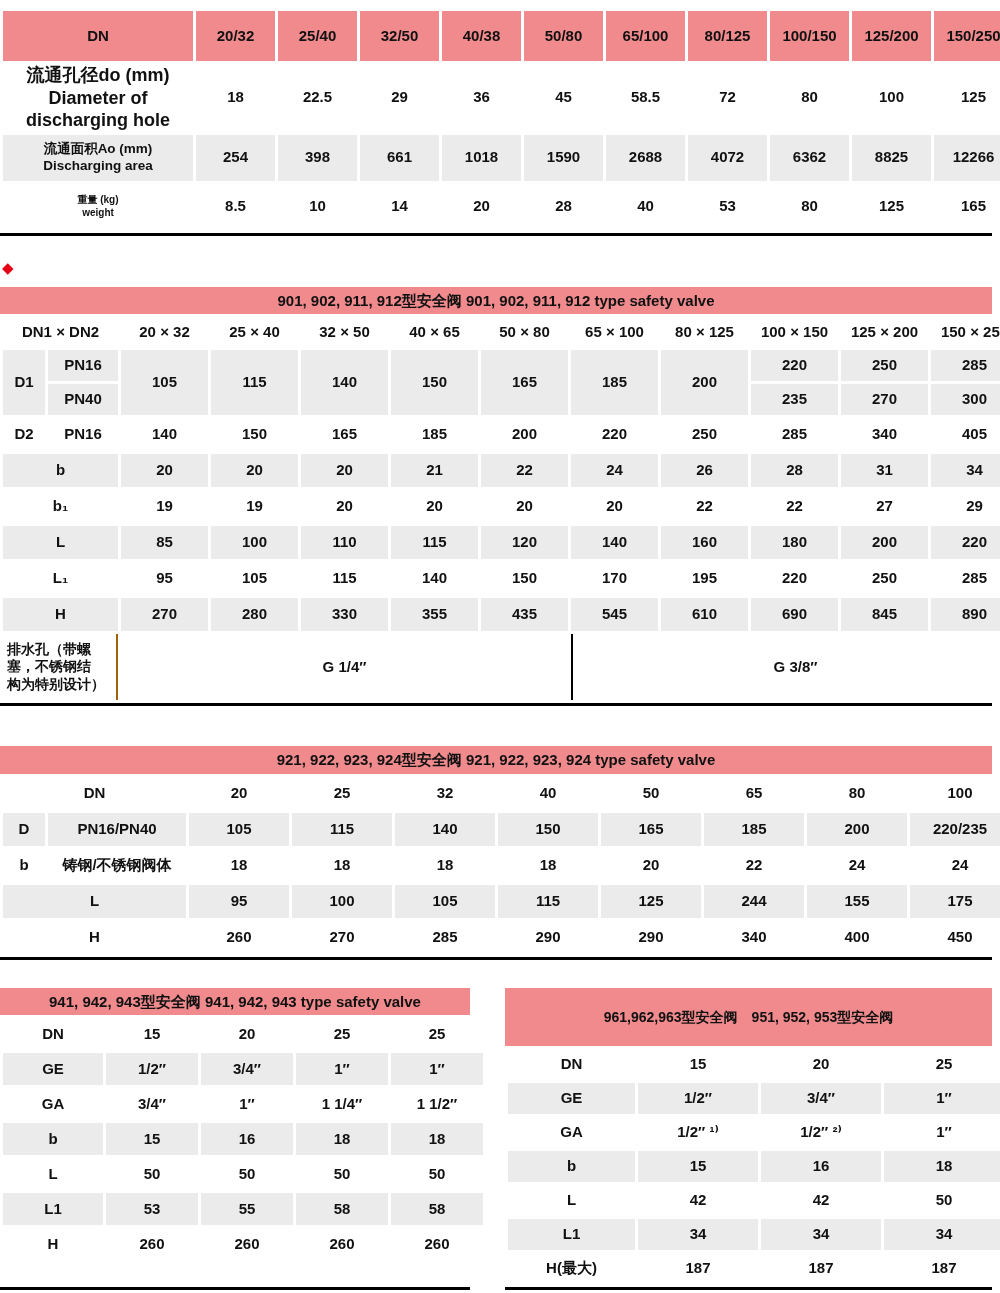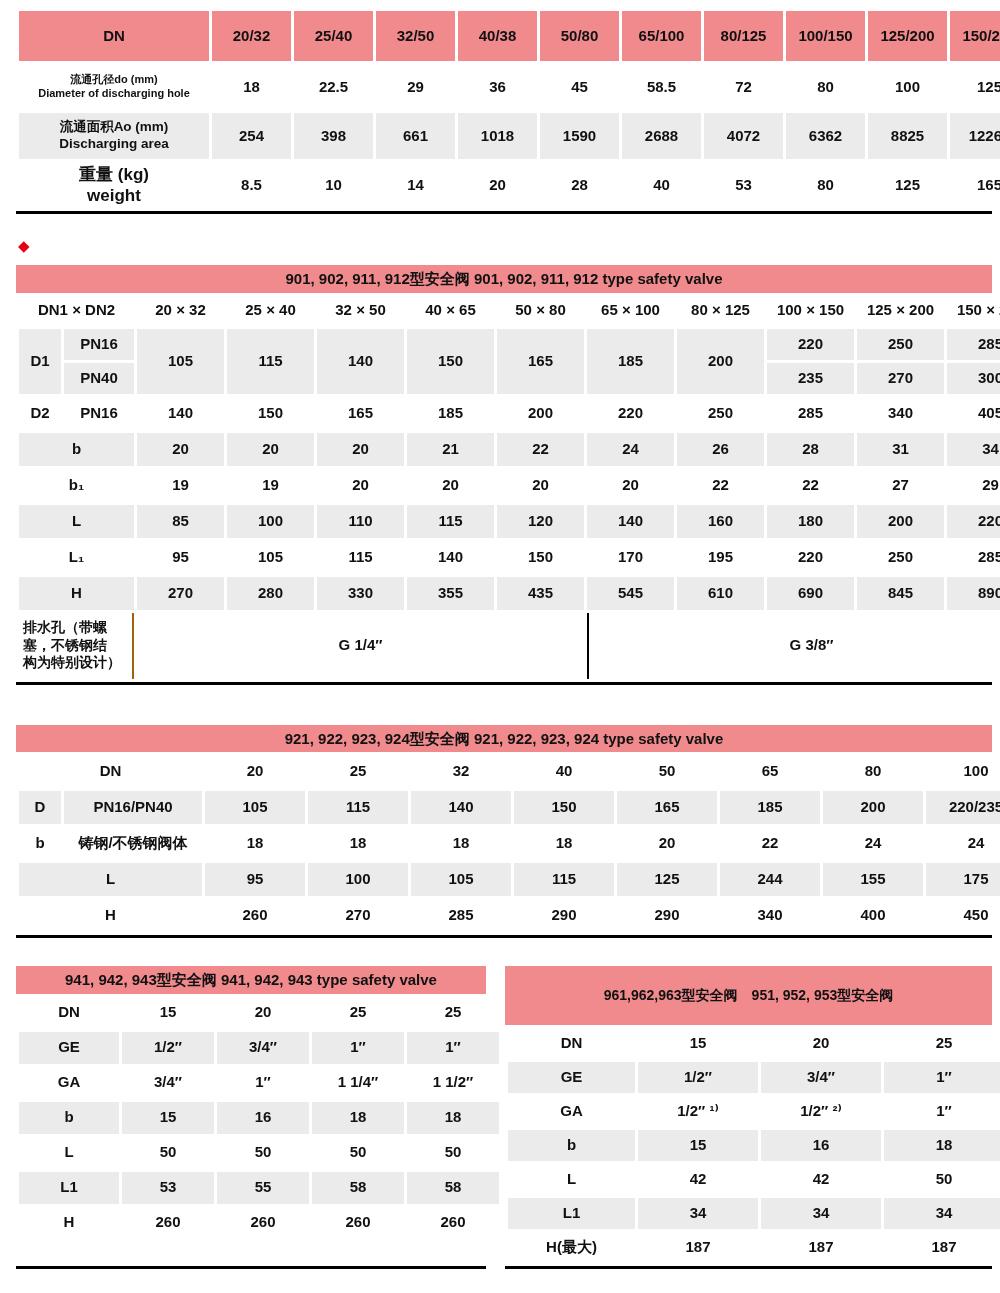--- a/index.html
+++ b/index.html
@@ -5,21 +5,21 @@
   :root{
     --pink:#F08A8D;
     --gray:#EBEBEB;
     --ink:#111111;
     --red:#E60014;
   }
   *{margin:0;box-sizing:border-box;}
   html,body{background:#ffffff;}
   .page{
     width:1000px;height:1293px;background:#ffffff;
-    padding:8px 8px 0 16px;
+    padding:8px 8px 0 0;
     font-family:"Liberation Sans","DejaVu Sans",sans-serif;
     font-weight:bold;color:var(--ink);
     overflow:hidden;
   }
   .tblock{border-bottom:3px solid #000;}
   table{border-collapse:separate;border-spacing:3px 3px;table-layout:fixed;width:100%;}
   td{
     text-align:center;vertical-align:middle;
     font-weight:bold;font-size:15px;line-height:1.25;
     white-space:pre-line;padding:0 2px;overflow:hidden;
@@ -77,21 +77,21 @@
               <td class="pink">32/50</td>
               <td class="pink">40/38</td>
               <td class="pink">50/80</td>
               <td class="pink">65/100</td>
               <td class="pink">80/125</td>
               <td class="pink">100/150</td>
               <td class="pink">125/200</td>
               <td class="pink">150/250</td>
             </tr>
             <tr style="height: 46px;">
-              <td style="font-size: 11px;">流通孔径do (mm)
+              <td style="font-size: 18px;">流通孔径do (mm)
 Diameter of discharging hole</td>
               <td>18</td>
               <td>22.5</td>
               <td>29</td>
               <td>36</td>
               <td>45</td>
               <td>58.5</td>
               <td>72</td>
               <td>80</td>
               <td>100</td>
@@ -105,21 +105,21 @@
               <td class="shade">661</td>
               <td class="shade">1018</td>
               <td class="shade">1590</td>
               <td class="shade">2688</td>
               <td class="shade">4072</td>
               <td class="shade">6362</td>
               <td class="shade">8825</td>
               <td class="shade">12266</td>
             </tr>
             <tr style="height: 46px;">
-              <td style="font-size: 17px;">重量 (kg)
+              <td style="font-size: 10px;">重量 (kg)
 weight</td>
               <td>8.5</td>
               <td>10</td>
               <td>14</td>
               <td>20</td>
               <td>28</td>
               <td>40</td>
               <td>53</td>
               <td>80</td>
               <td>125</td>

